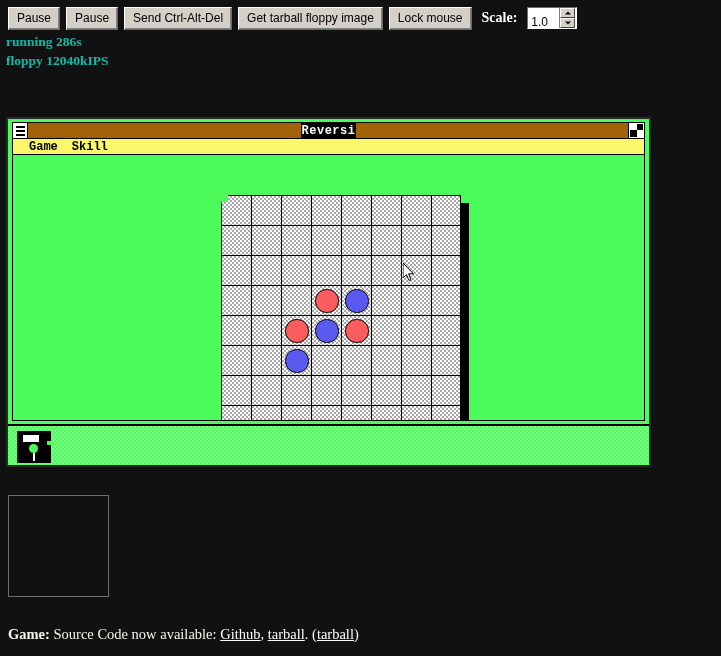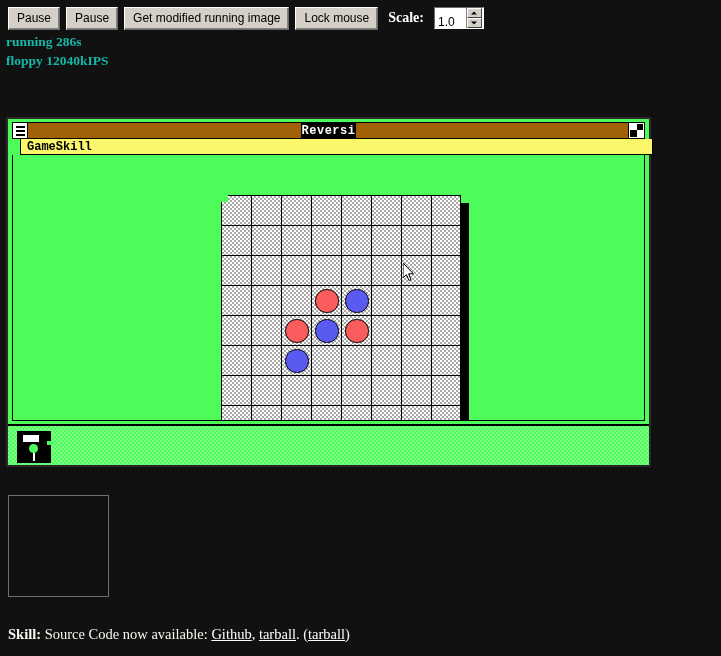--- a/index.html
+++ b/index.html
@@ -189,31 +189,32 @@
   }
   .maxbtn::after {
     content: "";
     position: absolute;
     left: 1px; bottom: 1px;
     width: 7px; height: 7px;
     background: #000000;
   }
   .menubar {
     position: absolute;
-    left: 12px; top: 20px;
+    left: 4px; top: 20px;
     width: 633px;
     height: 16px;
     background: #faf86a;
     border-left: 1px solid #000;
     border-right: 1px solid #000;
     border-bottom: 1px solid #000;
     box-sizing: border-box;
     display: flex;
     align-items: center;
-    padding-left: 6px;
+    gap: 14px;
+    padding-left: 16px;
     font-family: "Liberation Mono", monospace;
     font-size: 12px;
     font-weight: bold;
     color: #000000;
   }
   .menubar div { cursor: pointer; }
   .client {
     position: absolute;
     left: 4px; top: 36px;
     width: 633px;
@@ -385,21 +386,22 @@
     color: #ffffff;
     text-decoration: underline;
   }
 </style>
 </head>
 <body>
 
 <div class="toolbar">
   <button class="btn">Pause</button>
   <button class="btn">Pause</button>
-  <button class="btn">Get modified running image</button>
+  <button class="btn">Send Ctrl-Alt-Del</button>
+  <button class="btn">Get tarball floppy image</button>
   <button class="btn">Lock mouse</button>
   <span class="scale-label">Scale:</span>
   <span class="spinner">
     <input type="text" value="1.0" style="">
     <span class="spin-btns">
       <span class="spin-up"></span>
       <span class="spin-dn"></span>
     </span>
   </span>
 </div>
@@ -526,18 +528,18 @@
       <div class="stem"></div>
       <div class="tab"></div>
     </div>
   </div>
 
 </div>
 
 <div class="logbox"></div>
 
 <div class="news">
-  <b>Skill:</b>
+  <b>Game:</b>
   <span>Source Code now available:</span>
   <a href="#">Github</a><span>,</span>
   <a href="#">tarball</a><span>.</span>
   <span>(</span><a href="#">tarball</a><span>)</span>
 </div>
 
 </body></html>

